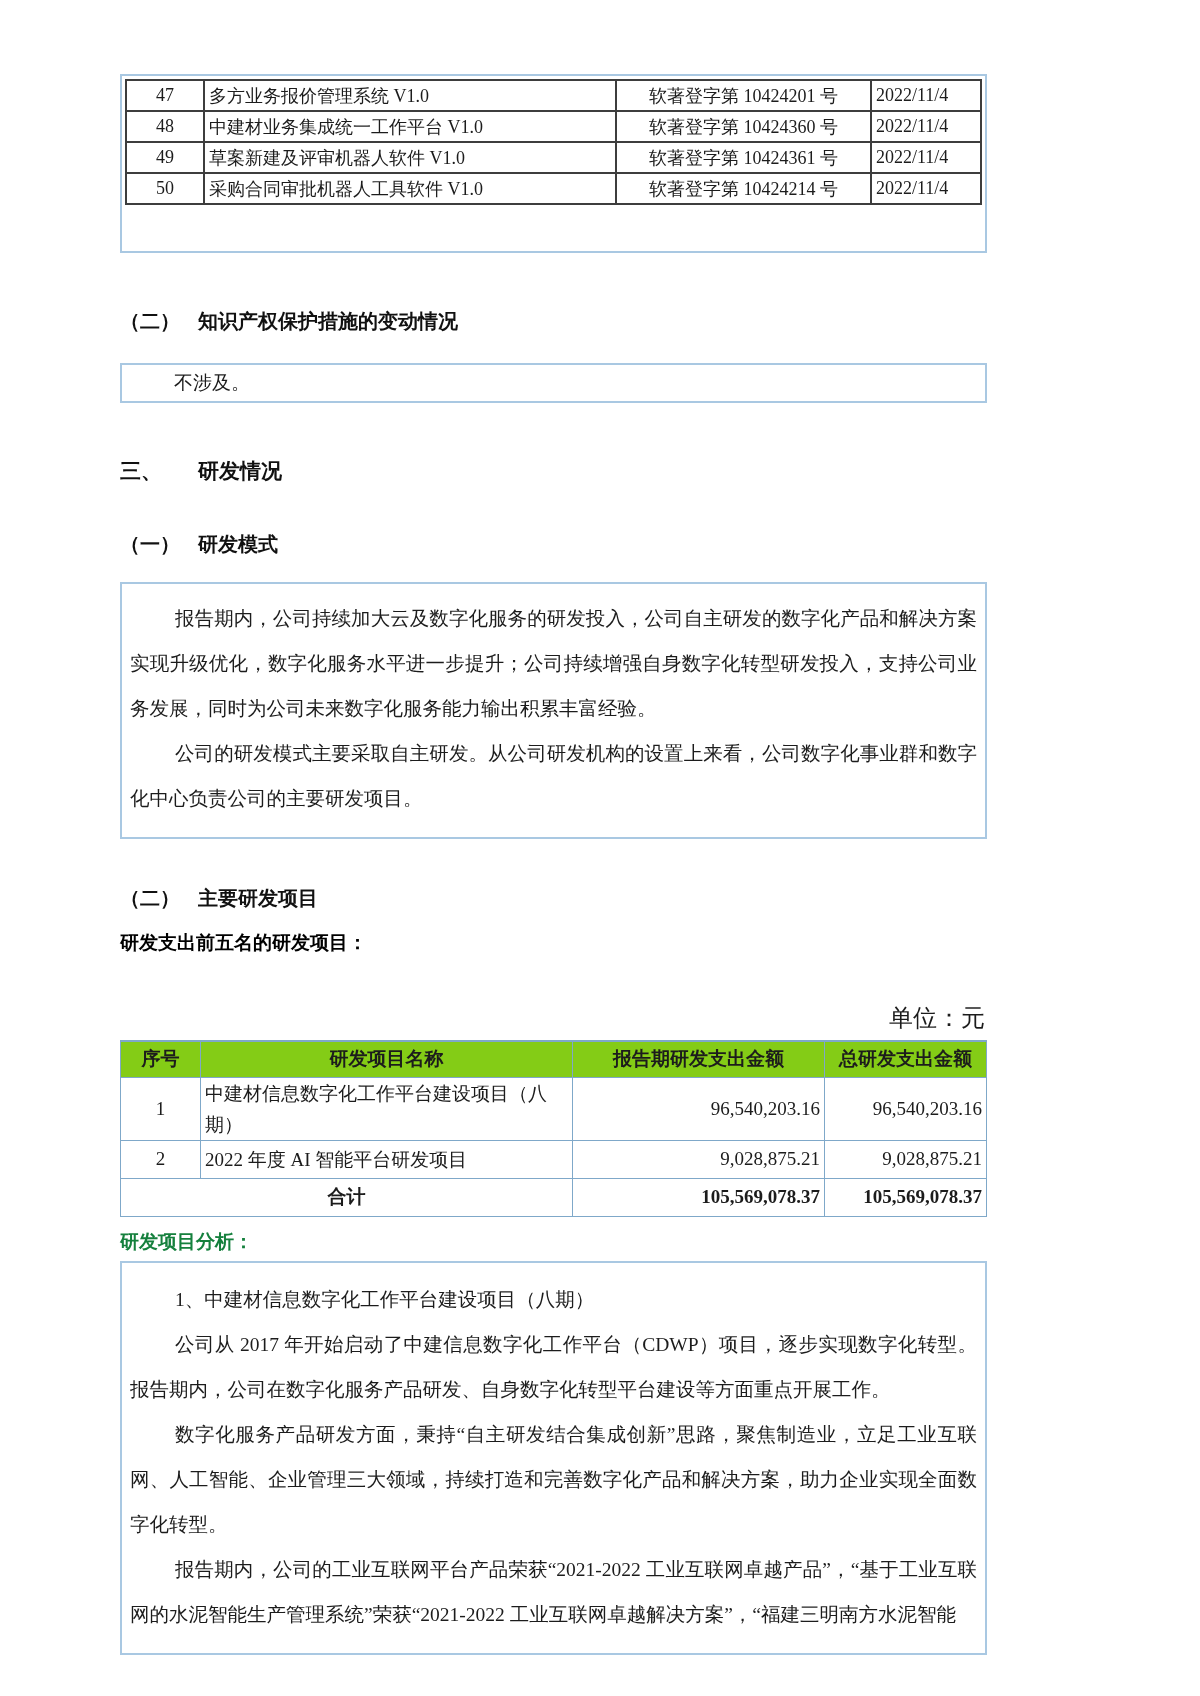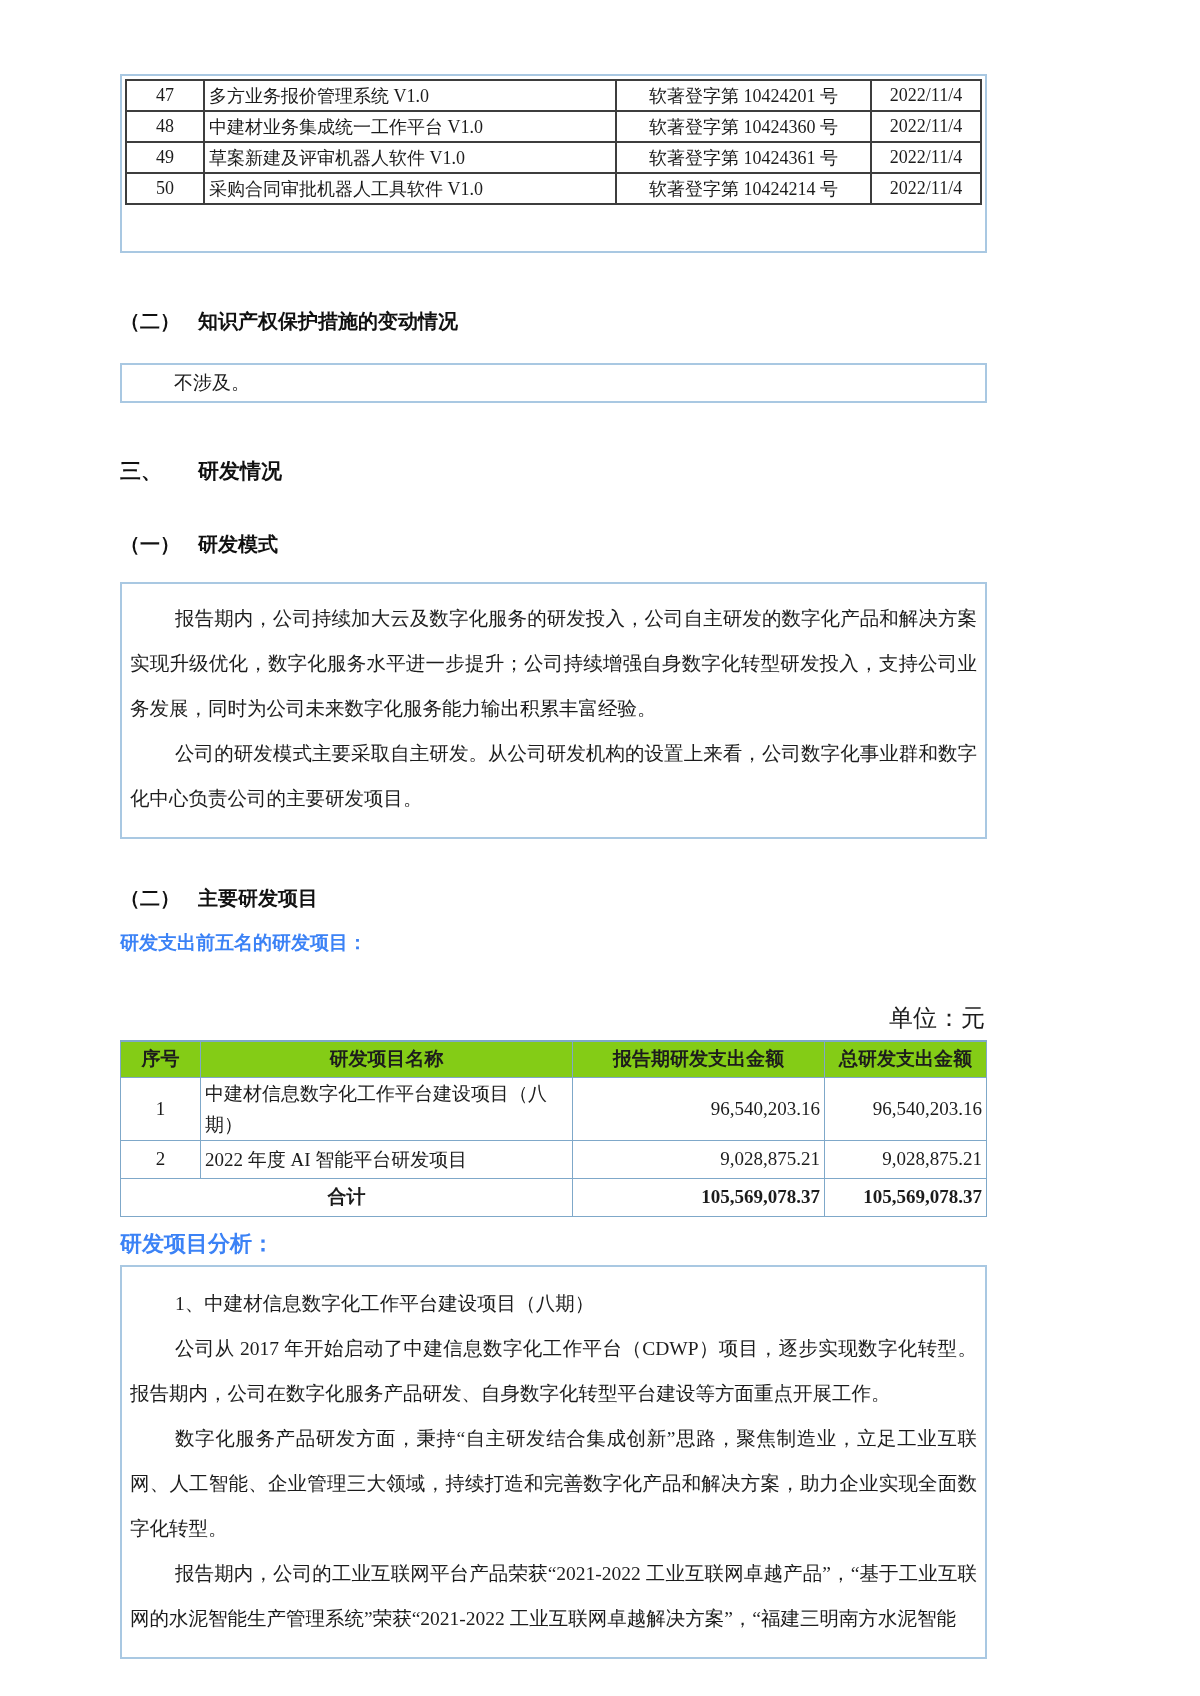--- a/index.html
+++ b/index.html
@@ -10,21 +10,21 @@
     position:relative;overflow:hidden;
   }
   .blue-box{border:2px solid #a9c8e2;box-sizing:border-box;}
   
   .top-wrap{padding:3px 3px 46px 3px;}
   table.reg-table{width:100%;border-collapse:collapse;font-size:18px;table-layout:fixed;}
   table.reg-table td{border:2px solid #3d3d3d;height:31px;padding:0 4px;box-sizing:border-box;}
   td.c-no{width:78px;text-align:center;}
   td.c-name{width:412px;text-align:left;padding-left:14px;}
   td.c-reg{width:255px;text-align:center;}
-  td.c-date{text-align:center;}
+  td.c-date{text-align:left;}
   
   .h-sub{font-family:"Liberation Sans","DejaVu Sans",sans-serif;font-weight:bold;
          font-size:20px;color:#111;display:flex;}
   .h-sub .lbl{width:78px;flex:none;}
   .h-top{font-family:"Liberation Sans","DejaVu Sans",sans-serif;font-weight:bold;
          font-size:21px;color:#111;display:flex;}
   .h-top .lbl{width:78px;flex:none;}
   .mt-ip{margin-top:55px;}
   .mt-nb{margin-top:28px;}
   .mt-rd{margin-top:54px;}
@@ -33,39 +33,39 @@
   
   .simple-box{padding:3px 8px;font-size:19px;line-height:30px;}
   .simple-box .txt{padding-left:44px;}
   
   .para-box{padding:12px 8px 16px 8px;font-size:19.5px;line-height:45px;text-align:justify;}
   .para-box p{margin:0;text-indent:45px;}
   .analysis-box{padding:14px 8px 16px 8px;font-size:19.5px;line-height:45px;text-align:justify;margin-top:6px;}
   .analysis-box p{margin:0;text-indent:45px;}
   
   .subtitle{font-family:"Liberation Sans","DejaVu Sans",sans-serif;font-weight:bold;
-            font-size:19px;margin-top:18px;color:#3b82f6;}
+            font-size:19px;margin-top:18px;color:#000000;}
   .unit{font-size:24px;text-align:right;margin-top:46px;padding-right:2px;}
   
   table.proj-table{width:100%;border-collapse:collapse;font-size:19px;margin-top:6px;table-layout:fixed;}
   table.proj-table th,table.proj-table td{border:1px solid #7fa8c9;box-sizing:border-box;padding:0 4px;}
   table.proj-table thead th{
     background:#84cc16;height:36px;font-weight:bold;
     font-family:"Liberation Sans","DejaVu Sans",sans-serif;text-align:center;
     border-top:2px solid #7fa8c9;
   }
   th.p-no{width:80px;} th.p-name{width:372px;} th.p-period{width:252px;}
   td.p-no{text-align:center;}
   td.p-name{text-align:left;padding:7px 14px;line-height:31px;}
   td.p-amt{text-align:right;padding-right:16px;}
   tr.p-row2 td{height:38px;}
   tr.p-total td{height:38px;font-weight:bold;}
   tr.p-total td.p-label{text-align:center;font-family:"Liberation Sans","DejaVu Sans",sans-serif;}
   .analysis-label{font-family:"Liberation Sans","DejaVu Sans",sans-serif;font-weight:bold;
-                  font-size:22px;margin-top:12px;color:#3b82f6;}
+                  font-size:19px;margin-top:12px;color:#15803d;}
 </style>
 </head>
 <body>
 
 <div class="page">
 
   <div class="blue-box top-wrap">
     <table class="reg-table">
       <tbody>
         <tr>

